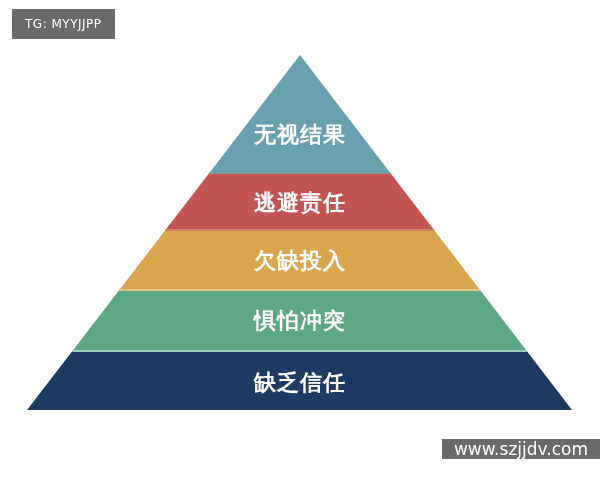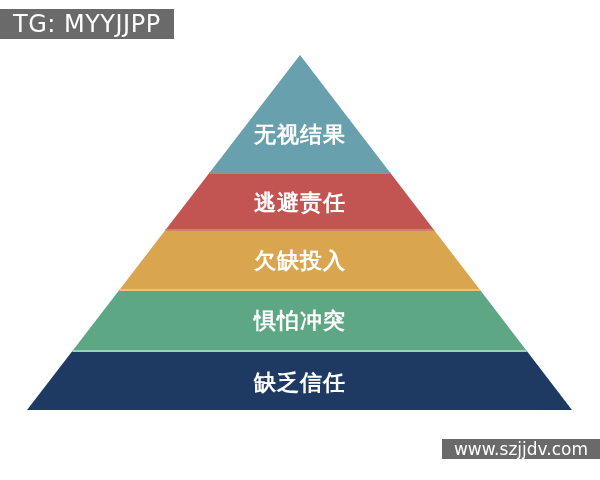--- a/index.html
+++ b/index.html
@@ -12,25 +12,25 @@
     font-family: "DejaVu Sans", "Liberation Sans", sans-serif;
   }
   .wm {
     position: absolute;
     display: flex;
     align-items: center;
     white-space: nowrap;
     color: #fff;
   }
   .wm-top {
-    left: 0;
+    left: 12px;
     top: 9px;
     height: 30px;
     padding: 0 13px;
-    font-size: 24px;
+    font-size: 12px;
     letter-spacing: 0.5px;
   }
   .wm-bottom {
     right: 0;
     top: 439px;
     height: 20px;
     padding: 0 12px;
     font-size: 17px;
   }
   svg.pyramid {

